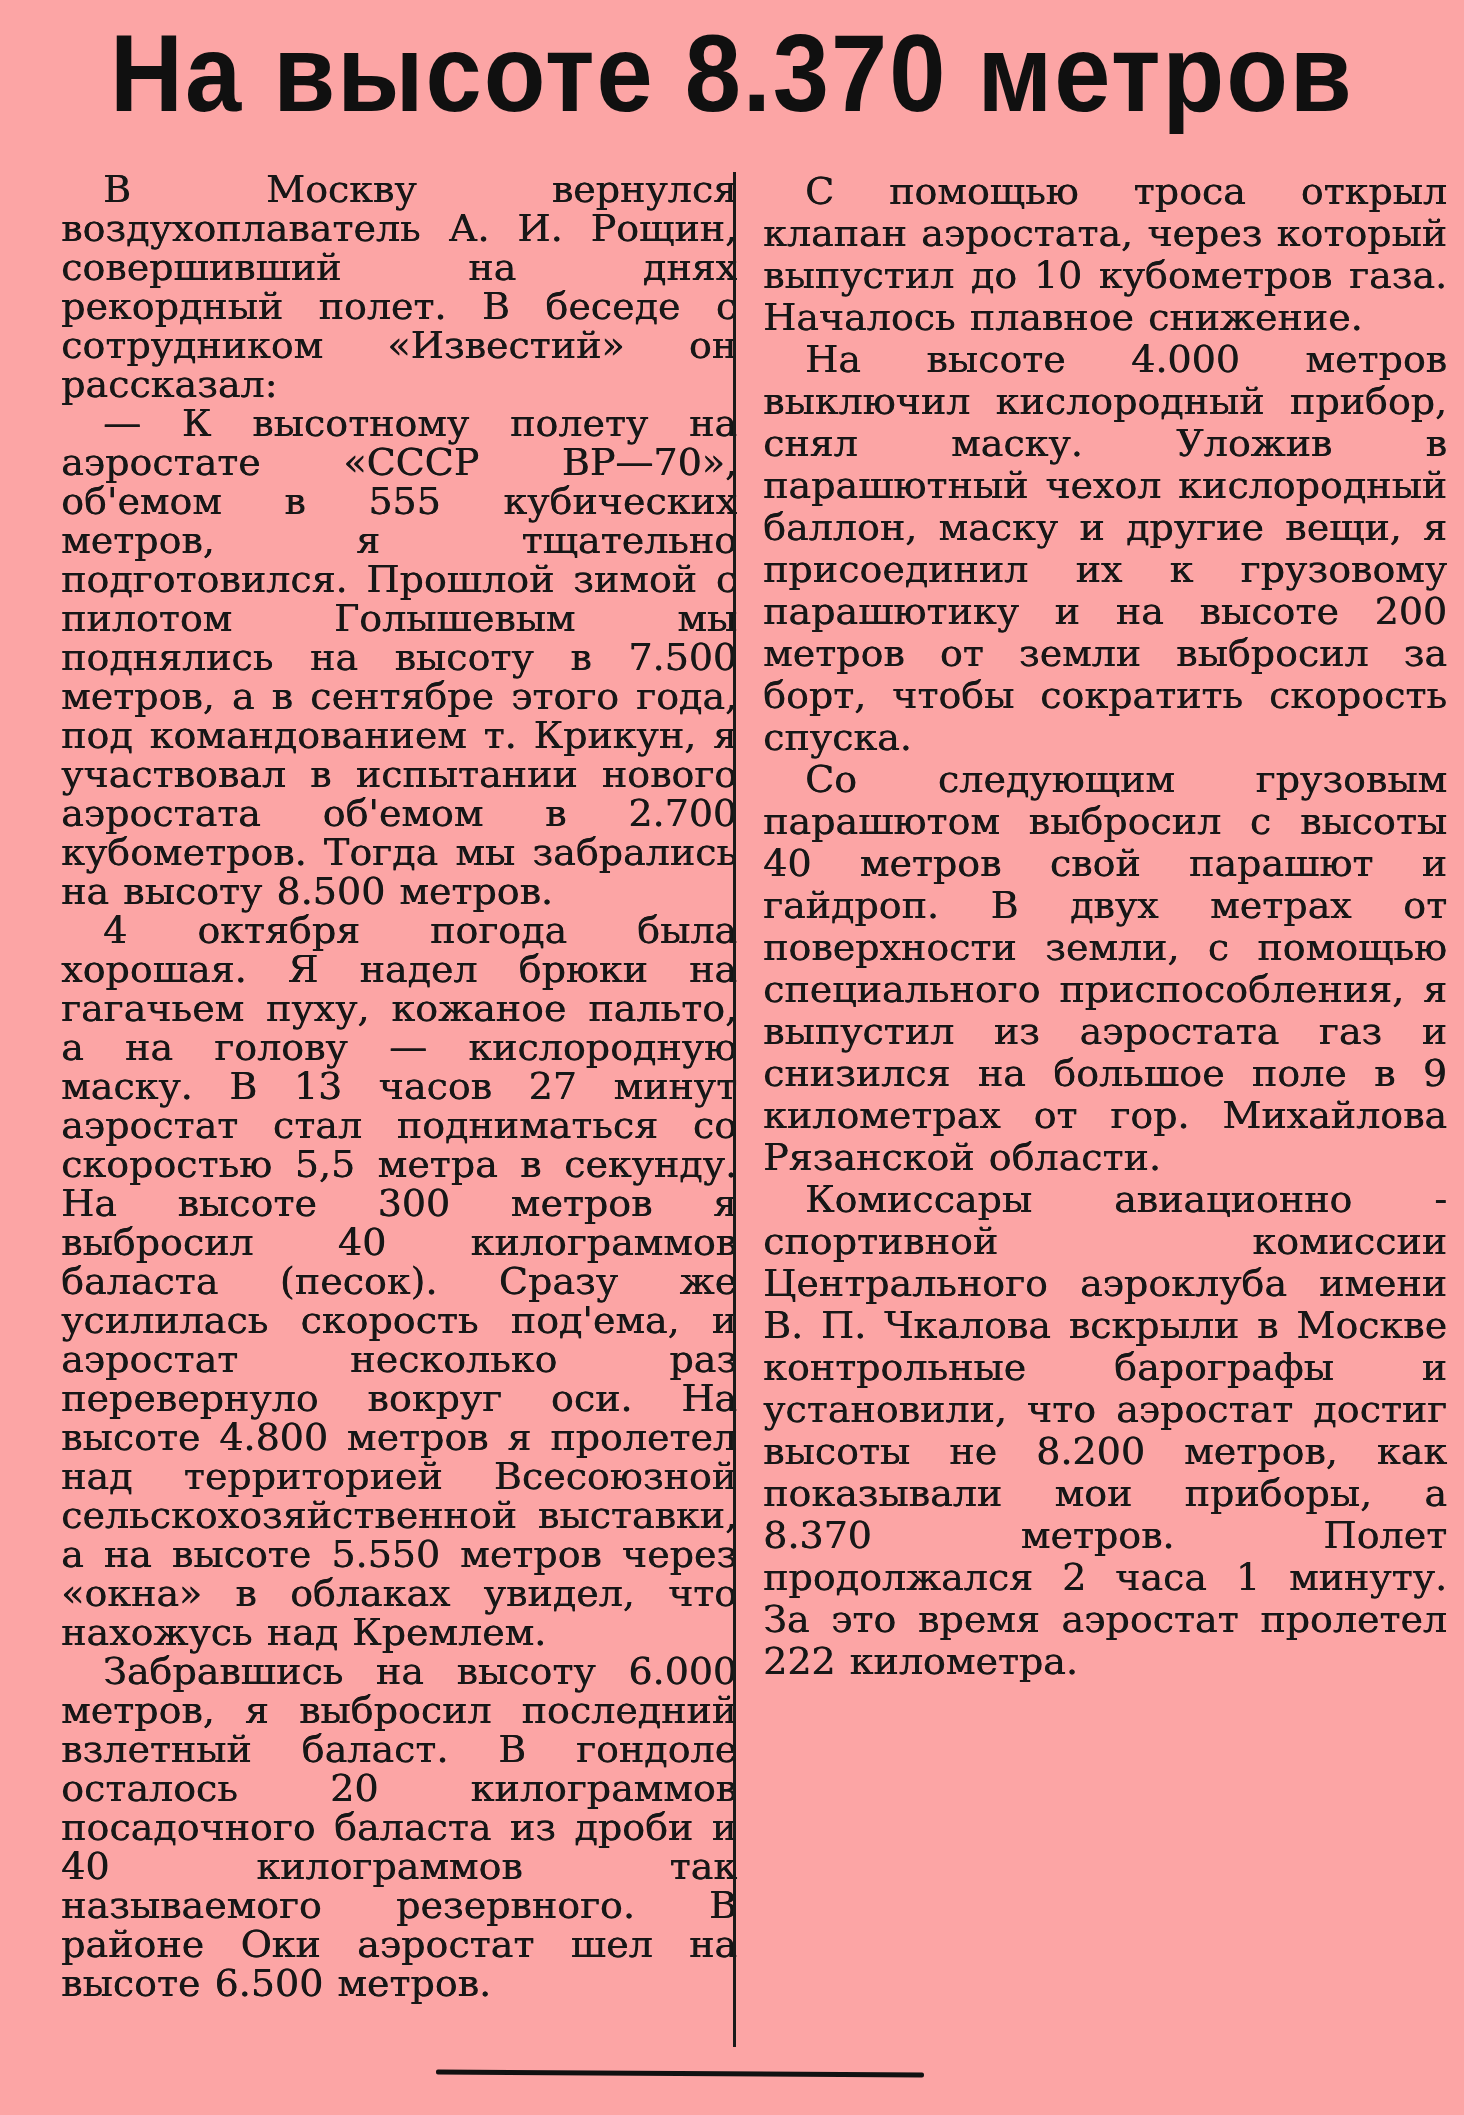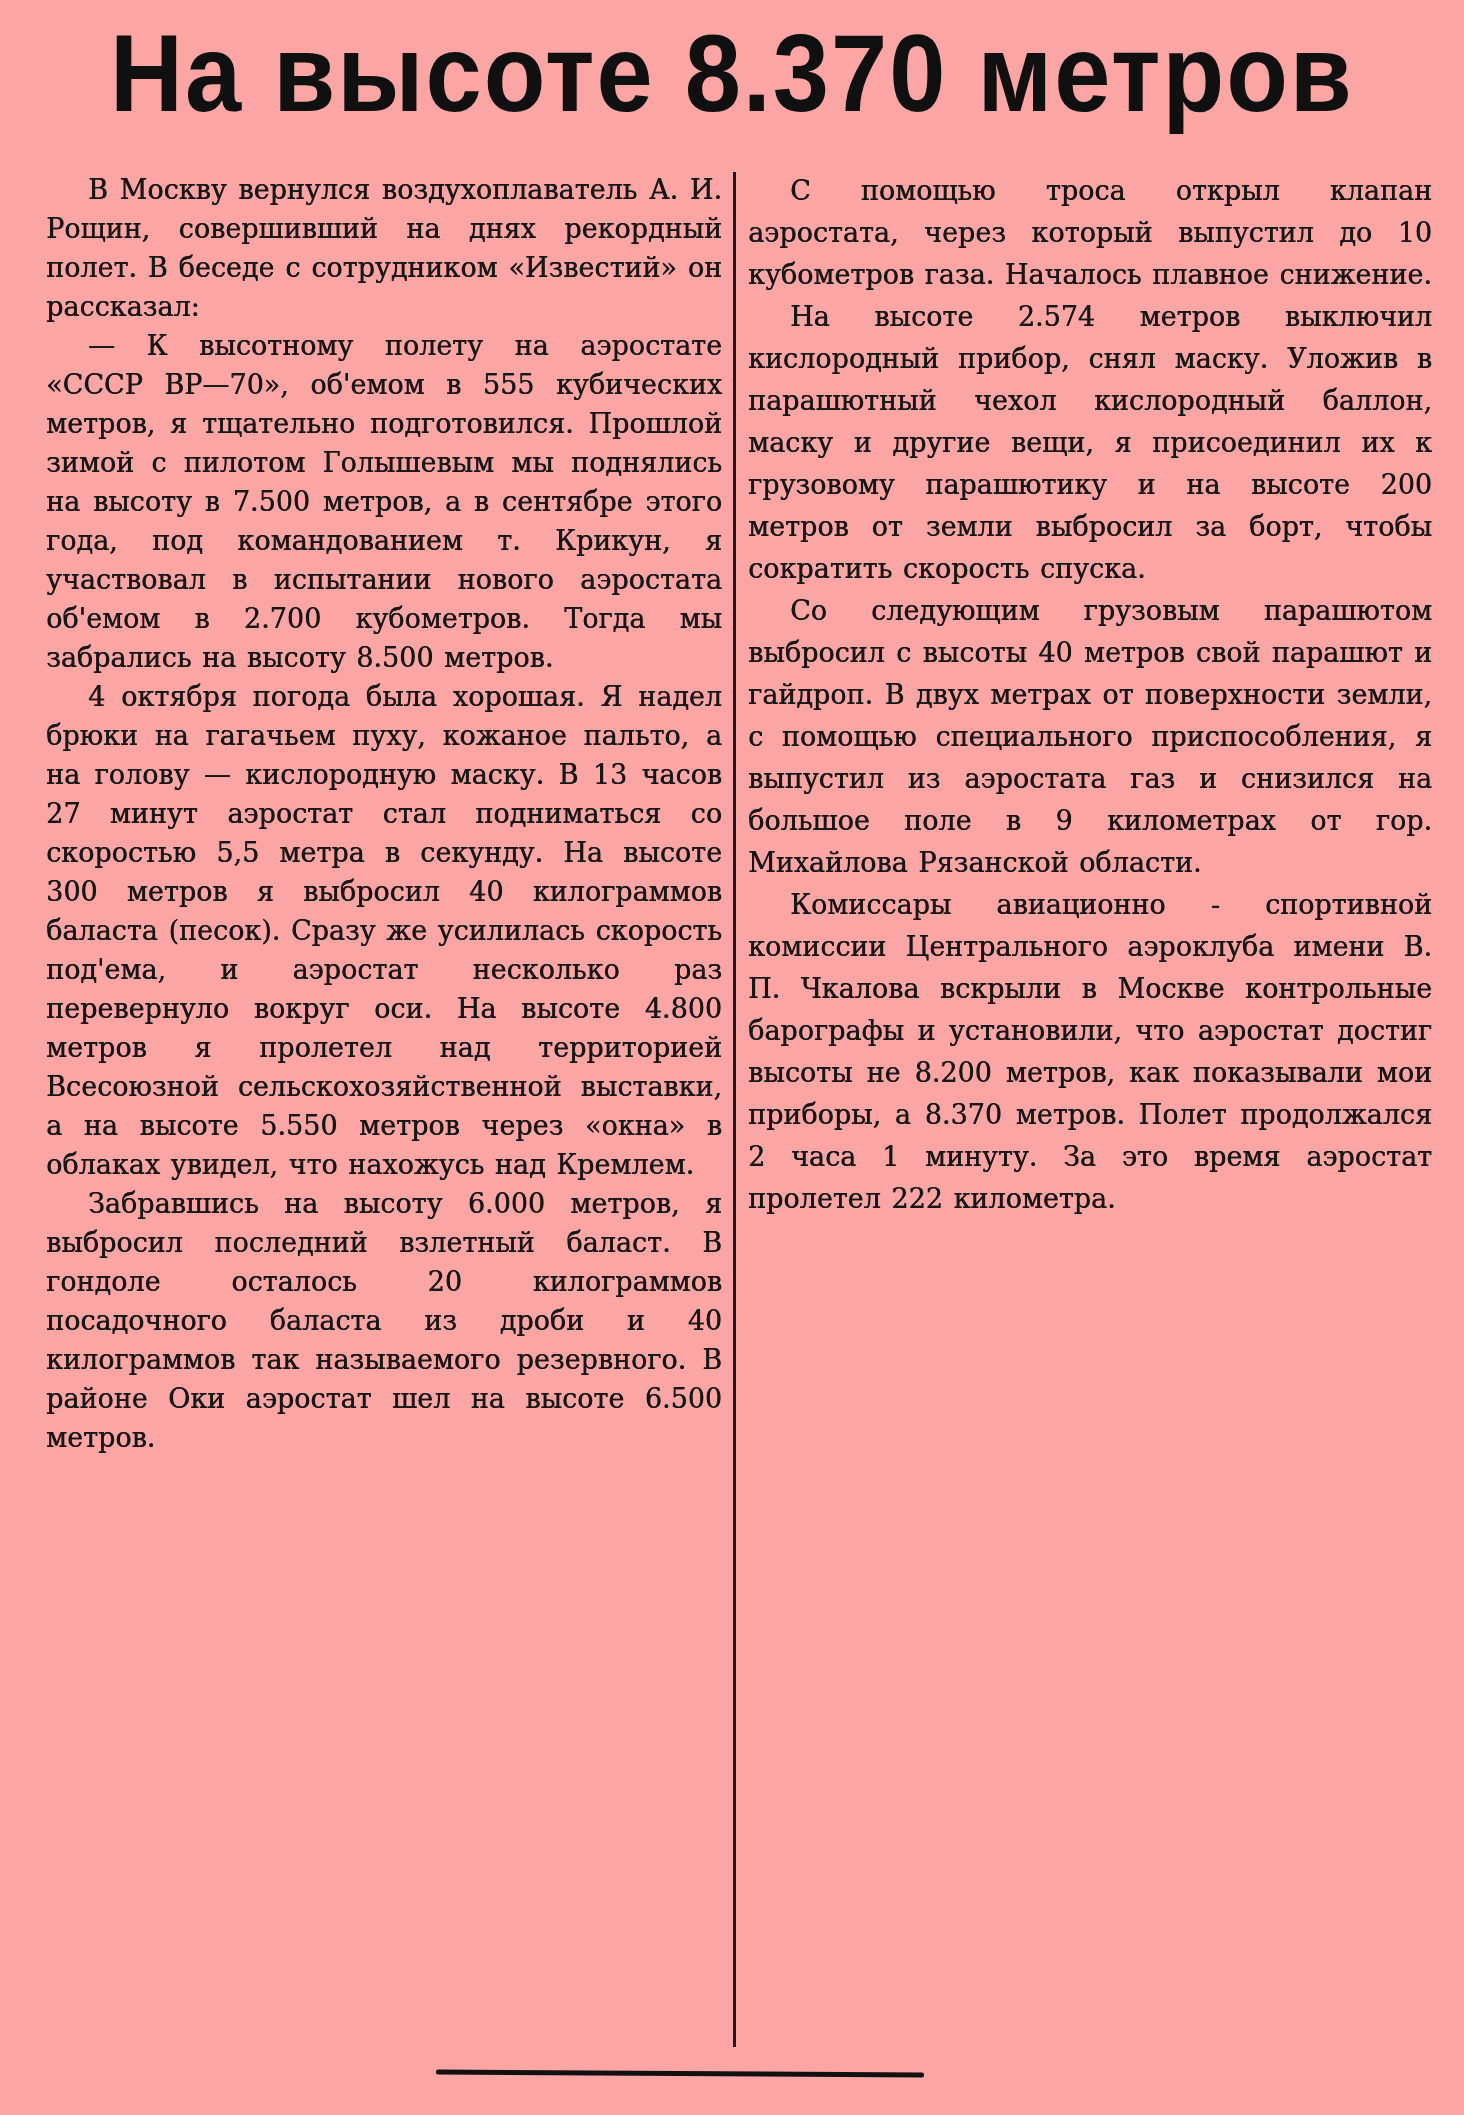--- a/index.html
+++ b/index.html
@@ -26,24 +26,25 @@
     letter-spacing: 2px;
     white-space: nowrap;
     transform: scaleY(1.08);
     transform-origin: top center;
     color: #101010;
   }
   .col {
     position: absolute;
     top: 170px;
     text-align: justify;
-    font-size: 27px;
+    font-size: 38px;
     color: #171717;
     text-shadow: 0.45px 0 0 currentColor; 
     word-spacing: 2px;
+    margin-left: 15px;
   }
   .col-left  { left: 46px;  width: 676px; line-height: 39px; }
   .col-right { left: 748px; width: 684px; line-height: 42px; }
   .para { margin: 0; text-indent: 42px; }
   .para.cont { text-indent: 0; }
   .divider {
     position: absolute;
     left: 733px; top: 172px;
     width: 3px; height: 1875px;
     background: #1a1a1a;
@@ -68,20 +69,20 @@
     <p class="para">В Москву вернулся воздухоплаватель А. И. Рощин, совершивший на днях рекордный полет. В беседе с сотрудником «Известий» он рассказал:</p>
     <p class="para">— К высотному полету на аэростате «СССР ВР—70», об'емом в 555 кубических метров, я тщательно подготовился. Прошлой зимой с пилотом Голышевым мы поднялись на высоту в 7.500 метров, а в сентябре этого года, под командованием т. Крикун, я участвовал в испытании нового аэростата об'емом в 2.700 кубометров. Тогда мы забрались на высоту 8.500 метров.</p>
     <p class="para">4 октября погода была хорошая. Я надел брюки на гагачьем пуху, кожаное пальто, а на голову — кислородную маску. В 13 часов 27 минут аэростат стал подниматься со скоростью 5,5 метра в секунду. На высоте 300 метров я выбросил 40 килограммов баласта (песок). Сразу же усилилась скорость под'ема, и аэростат несколько раз перевернуло вокруг оси. На высоте 4.800 метров я пролетел над территорией Всесоюзной сельскохозяйственной выставки, а на высоте 5.550 метров через «окна» в облаках увидел, что нахожусь над Кремлем.</p>
     <p class="para">Забравшись на высоту 6.000 метров, я выбросил последний взлетный баласт. В гондоле осталось 20 килограммов посадочного баласта из дроби и 40 килограммов так называемого резервного. В районе Оки аэростат шел на высоте 6.500 метров.</p>
   </div>
 
   <div class="divider"></div>
 
   <div class="col col-right">
     <p class="para">С помощью троса открыл клапан аэростата, через который выпустил до 10 кубометров газа. Началось плавное снижение.</p>
-    <p class="para">На высоте 2.574 метров выключил кислородный прибор, снял маску. Уложив в парашютный чехол кислородный баллон, маску и другие вещи, я присоединил их к грузовому парашютику и на высоте 200 метров от земли выбросил за борт, чтобы сократить скорость спуска.</p>
+    <p class="para">На высоте 4.000 метров выключил кислородный прибор, снял маску. Уложив в парашютный чехол кислородный баллон, маску и другие вещи, я присоединил их к грузовому парашютику и на высоте 200 метров от земли выбросил за борт, чтобы сократить скорость спуска.</p>
     <p class="para">Со следующим грузовым парашютом выбросил с высоты 40 метров свой парашют и гайдроп. В двух метрах от поверхности земли, с помощью специального приспособления, я выпустил из аэростата газ и снизился на большое поле в 9 километрах от гор. Михайлова Рязанской области.</p>
     <p class="para">Комиссары авиационно - спортивной комиссии Центрального аэроклуба имени В. П. Чкалова вскрыли в Москве контрольные барографы и установили, что аэростат достиг высоты не 8.200 метров, как показывали мои приборы, а 8.370 метров. Полет продолжался 2 часа 1 минуту. За это время аэростат пролетел 222 километра.</p>
   </div>
 
   <div class="end-rule"></div>
 
 </div>
 
 </body></html>

